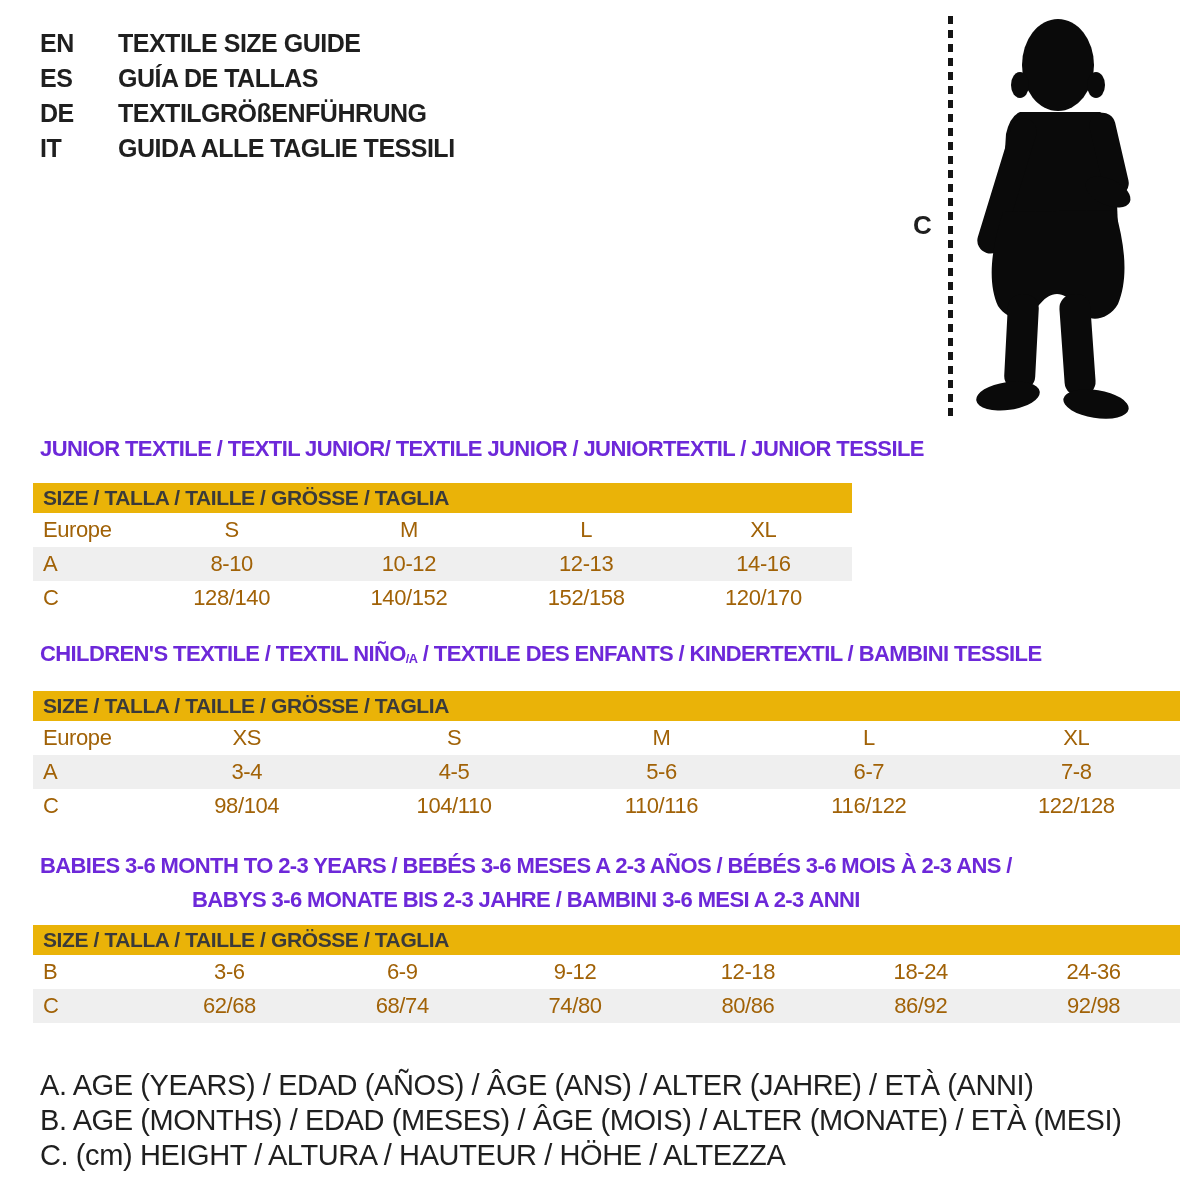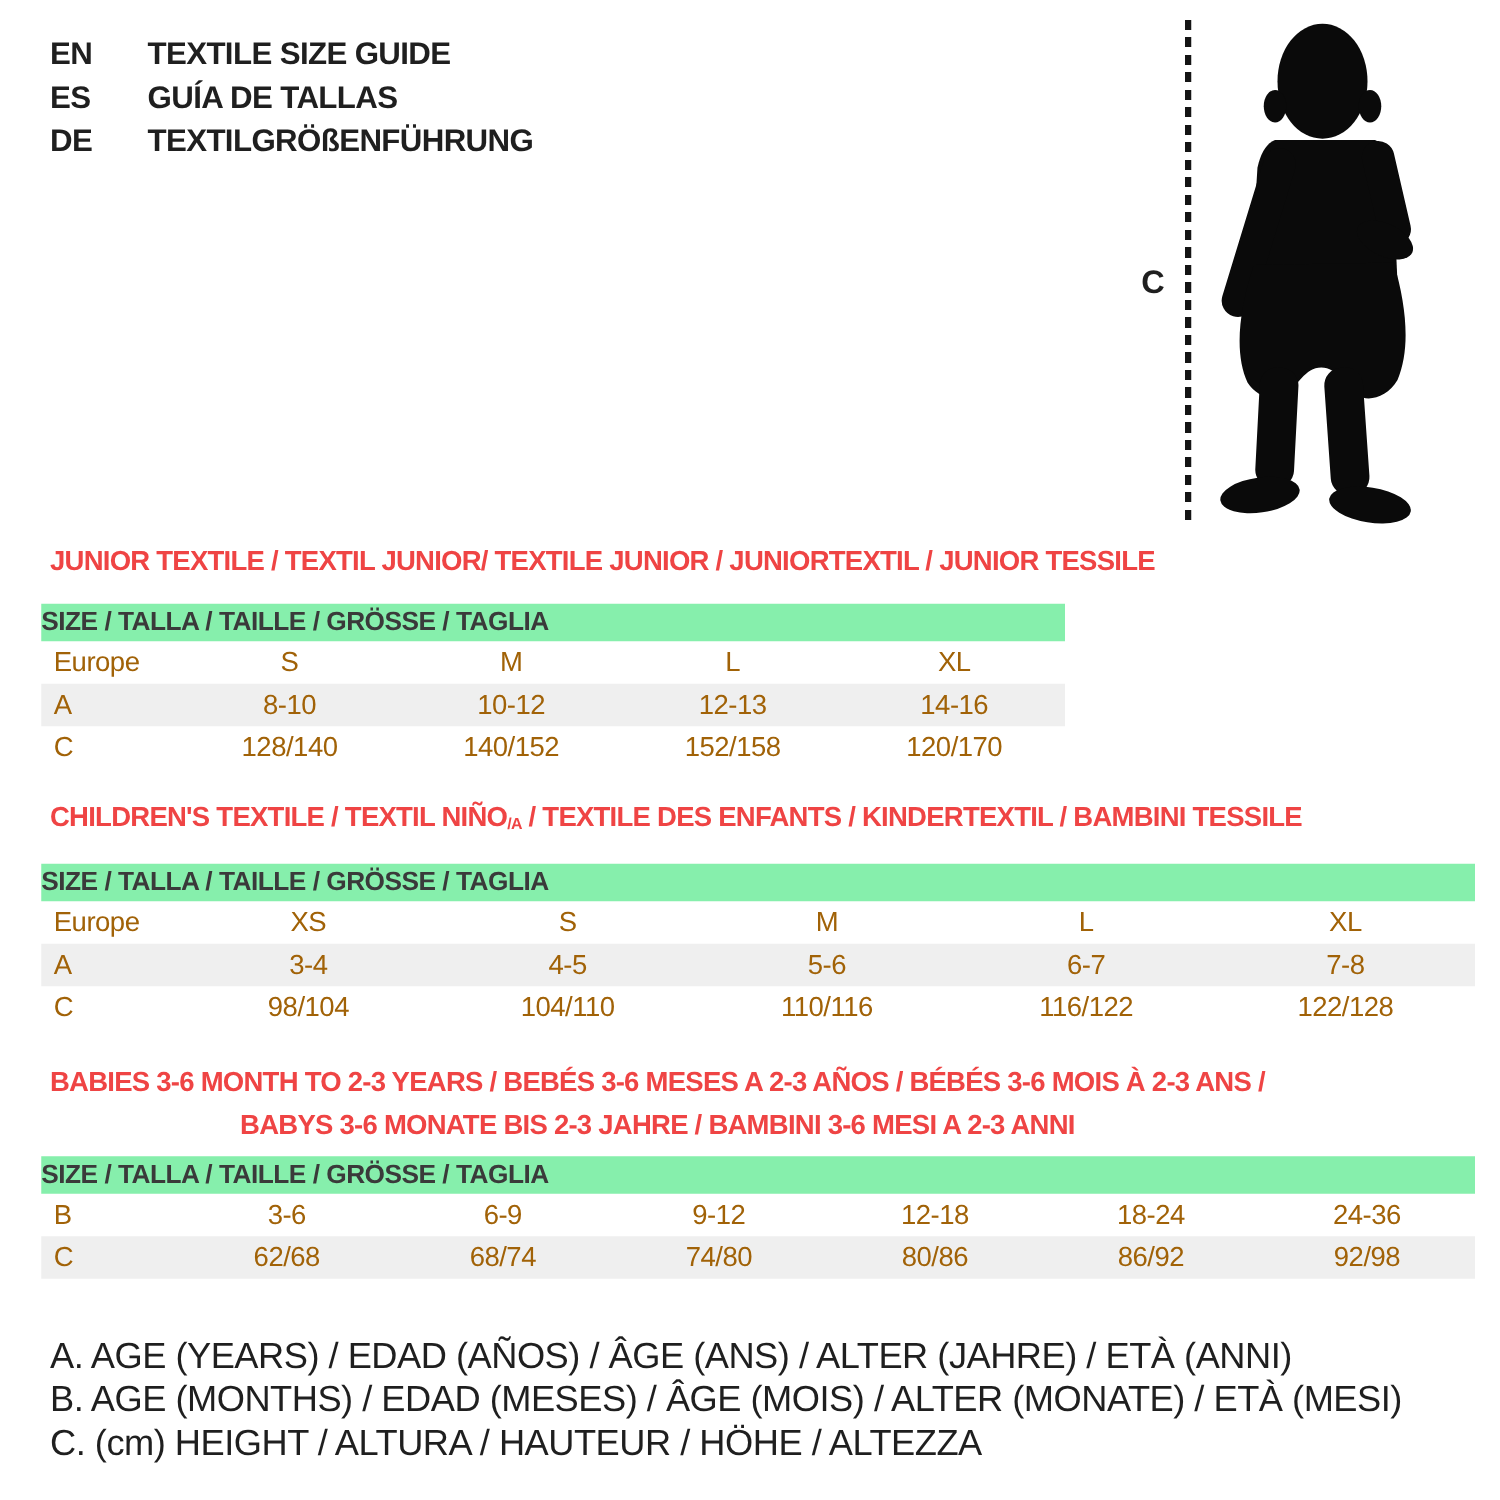--- a/index.html
+++ b/index.html
@@ -19,29 +19,29 @@
   .height-line {
     position:absolute; left:948px; top:16px; width:5px; height:400px;
     background:repeating-linear-gradient(to bottom, #141414 0 8px, transparent 8px 14px);
   }
   .height-label { position:absolute; left:913px; top:210px; font-size:26px; font-weight:700; }
   .silhouette { position:absolute; left:958px; top:12px; }
 
   
   .section-title {
     position:absolute; left:40px; font-size:22px; font-weight:700;
-    letter-spacing:-0.6px; color:#ef4444; white-space:nowrap;
+    letter-spacing:-0.6px; color:#6d28d9; white-space:nowrap;
   }
   .title-sub { font-size:0.58em; font-weight:700; vertical-align:-0.18em; }
   .babies-title { line-height:34px;text-align:center; }
 
   
   .size-table { position:absolute; left:33px; }
   .tbar {
-    height:30px; line-height:30px; background:#86efac; 
+    height:30px; line-height:30px; background:#eab308; padding-left:10px;
     font-size:21px; font-weight:700; letter-spacing:-0.4px; color:#3a3a3a;
   }
   .trow { display:grid; height:34px; align-items:center; text-align:center;
           font-size:22px; letter-spacing:-0.4px; color:#a16207; }
   .trow .lab { text-align:left; padding-left:10px; }
   .cols-4 .trow { grid-template-columns:110px repeat(4,1fr); }
   .cols-5 .trow { grid-template-columns:110px repeat(5,1fr); }
   .cols-6 .trow { grid-template-columns:110px repeat(6,1fr); }
   .alt { background:#efefef; }
   .junior-table { top:483px; width:819px; }
@@ -66,20 +66,24 @@
       <span class="lang-code">EN</span>
       <span class="lang-label">TEXTILE SIZE GUIDE</span>
     </div>
     <div class="lang-row">
       <span class="lang-code">ES</span>
       <span class="lang-label">GUÍA DE TALLAS</span>
     </div>
     <div class="lang-row">
       <span class="lang-code">DE</span>
       <span class="lang-label">TEXTILGRÖßENFÜHRUNG</span>
+    </div>
+    <div class="lang-row">
+      <span class="lang-code">IT</span>
+      <span class="lang-label">GUIDA ALLE TAGLIE TESSILI</span>
     </div>
   </div>
 
   <div class="height-line"></div>
   <div class="height-label">C</div>
   <svg class="silhouette" width="182" height="408" viewBox="0 0 182 408" xmlns="http://www.w3.org/2000/svg">
     <g fill="#0a0a0a">
       <ellipse cx="100" cy="53" rx="36" ry="46"></ellipse>
       <ellipse cx="62" cy="73" rx="9" ry="13"></ellipse>
       <ellipse cx="138" cy="73" rx="9" ry="13"></ellipse>

